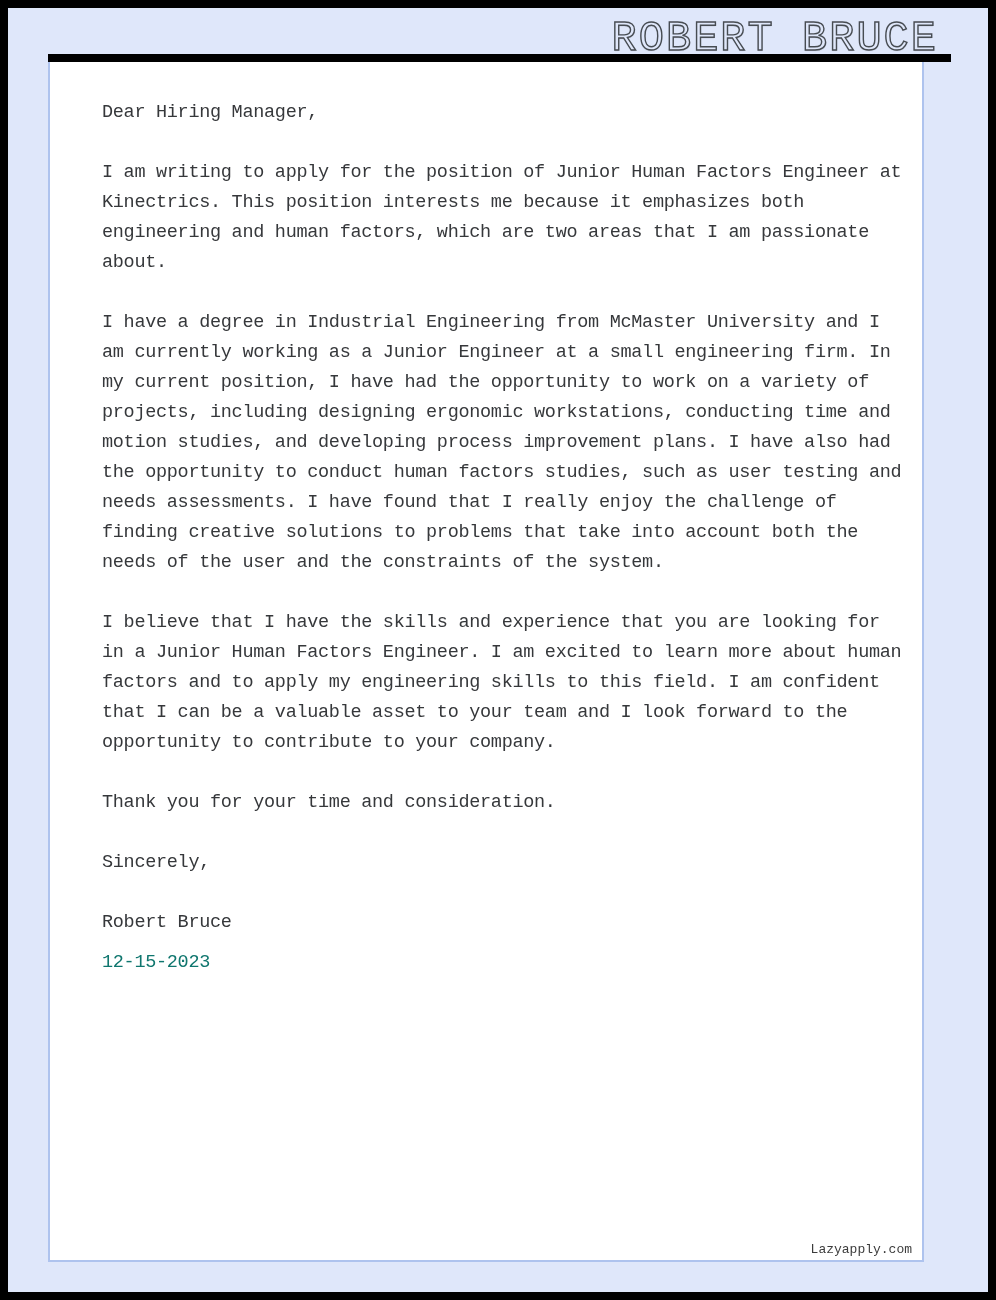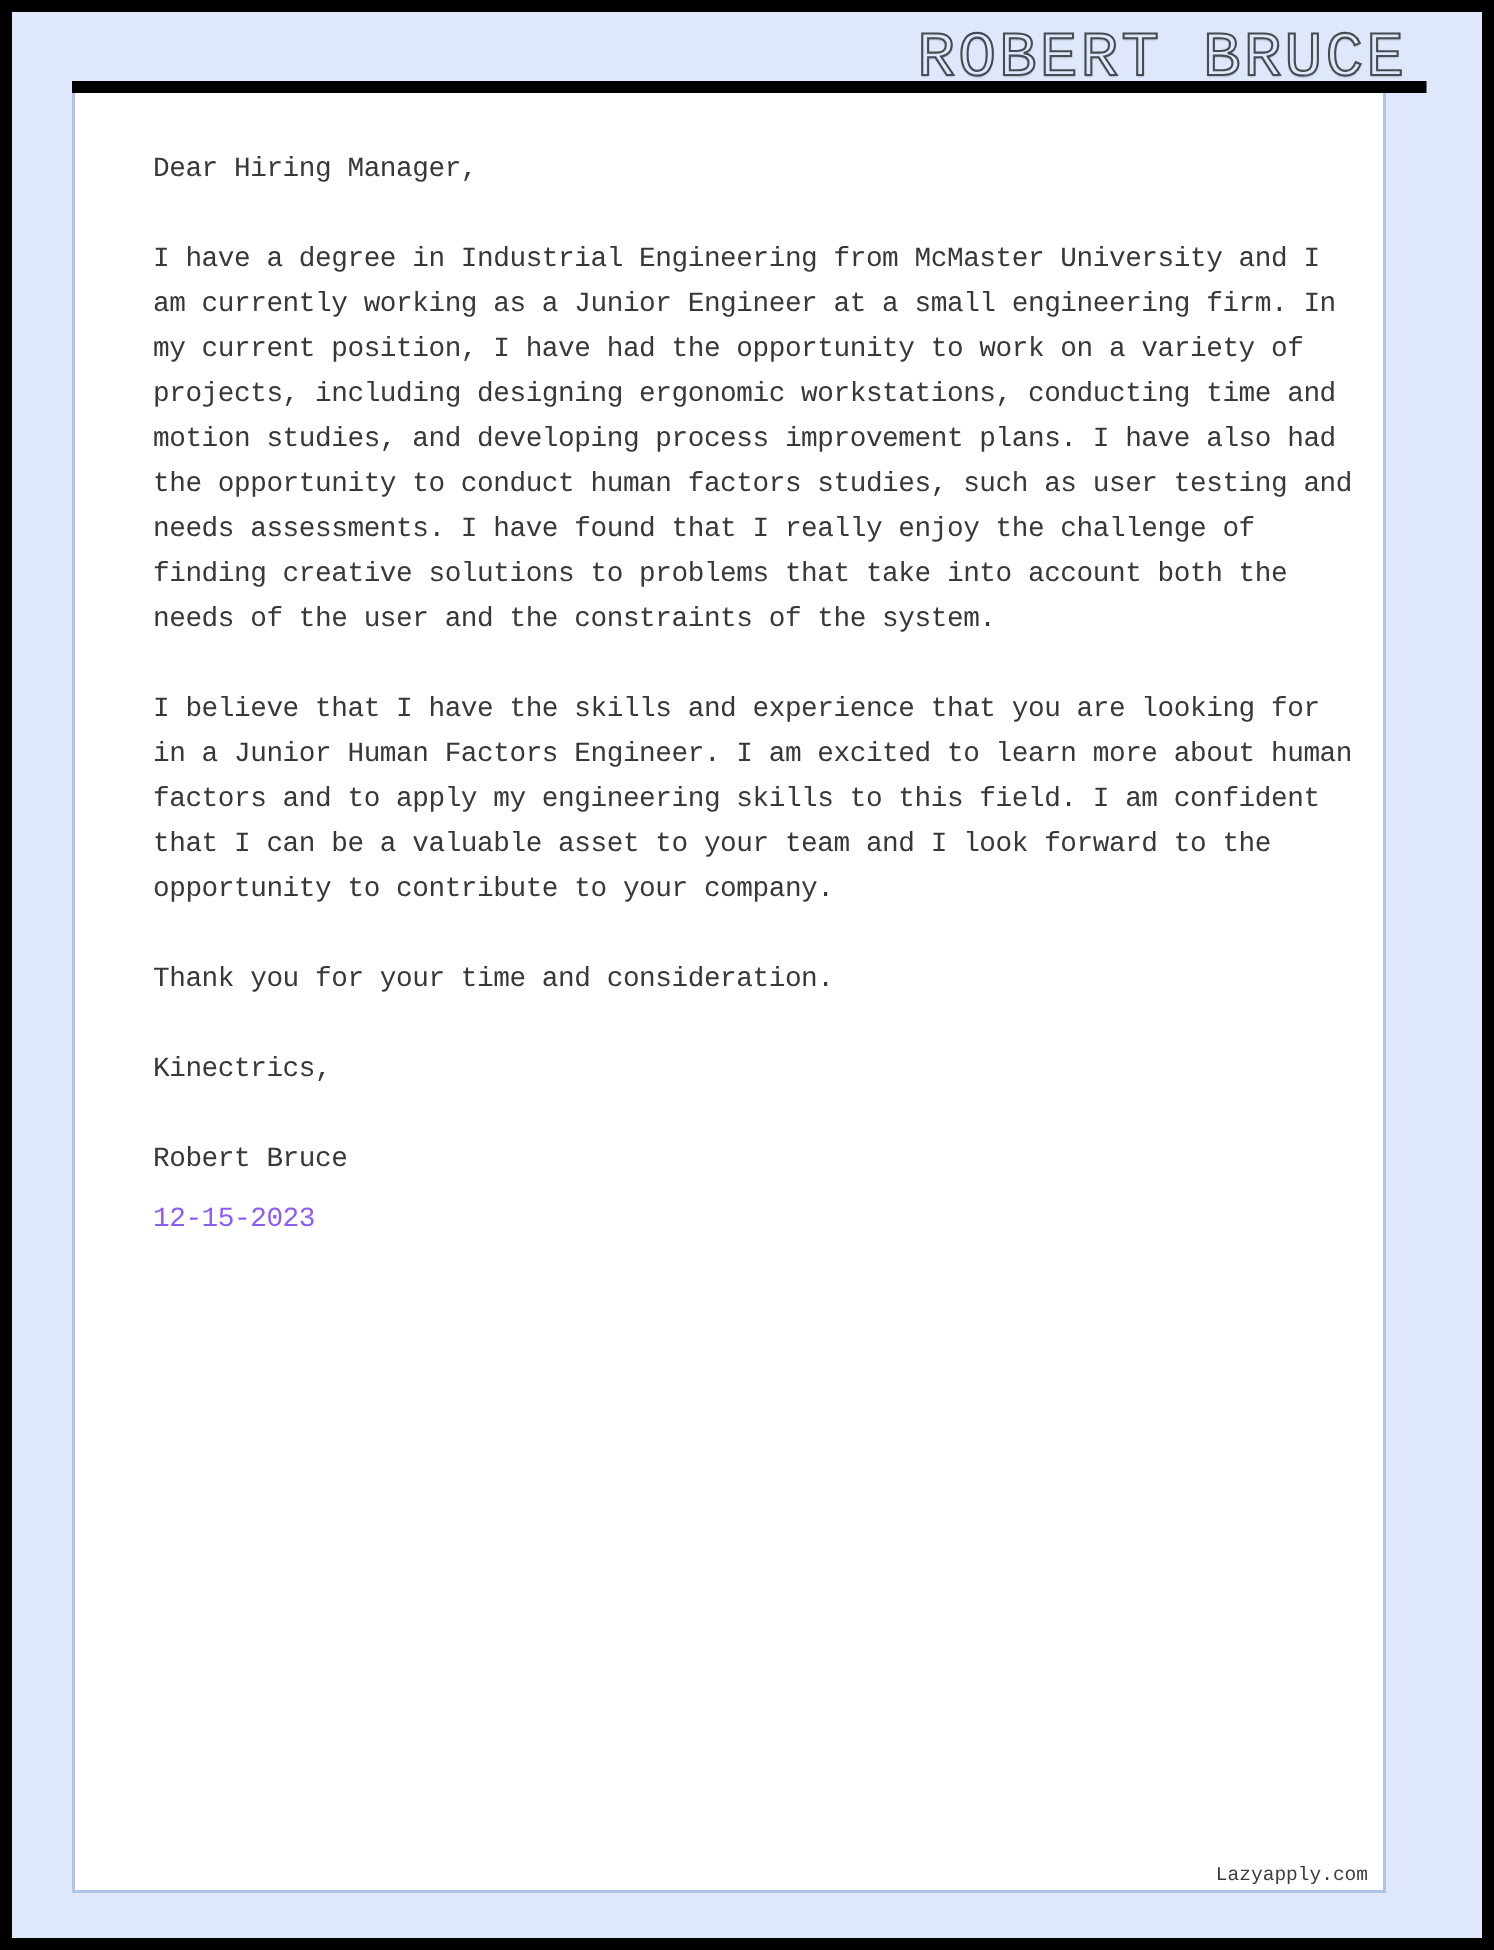--- a/index.html
+++ b/index.html
@@ -50,21 +50,21 @@
   }
   .letter {
     width: 800px;
     font-size: 18.5px;
     line-height: 30px;
     letter-spacing: -0.3px;
     color: #36383b;
   }
   .letter p { margin: 0 0 30px 0; }
   .letter .date {
-    color: #8b5cf6;
+    color: #0f766e;
     margin-top: 10px;
     cursor: pointer;
     display: inline-block;
   }
   .brand {
     position: absolute;
     right: 10px;
     bottom: 3px;
     font-size: 13px;
     color: #3c3c3c;
@@ -78,28 +78,29 @@
 
   <div class="header-name">ROBERT BRUCE</div>
 
   <div class="divider"></div>
 
   <div class="paper">
     <div class="letter">
 
       <p>Dear Hiring Manager,</p>
 
+      <p>I am writing to apply for the position of Junior Human Factors Engineer at Kinectrics. This position interests me because it emphasizes both engineering and human factors, which are two areas that I am passionate about.</p>
 
       <p>I have a degree in Industrial Engineering from McMaster University and I am currently working as a Junior Engineer at a small engineering firm. In my current position, I have had the opportunity to work on a variety of projects, including designing ergonomic workstations, conducting time and motion studies, and developing process improvement plans. I have also had the opportunity to conduct human factors studies, such as user testing and needs assessments. I have found that I really enjoy the challenge of finding creative solutions to problems that take into account both the needs of the user and the constraints of the system.</p>
 
       <p>I believe that I have the skills and experience that you are looking for in a Junior Human Factors Engineer. I am excited to learn more about human factors and to apply my engineering skills to this field. I am confident that I can be a valuable asset to your team and I look forward to the opportunity to contribute to your company.</p>
 
       <p>Thank you for your time and consideration.</p>
 
-      <p>Kinectrics,</p>
+      <p>Sincerely,</p>
 
       <p style="margin-bottom:0;">Robert Bruce</p>
 
       <span class="date">12-15-2023</span>
 
     </div>
 
     <div class="brand">Lazyapply.com</div>
   </div>
 

